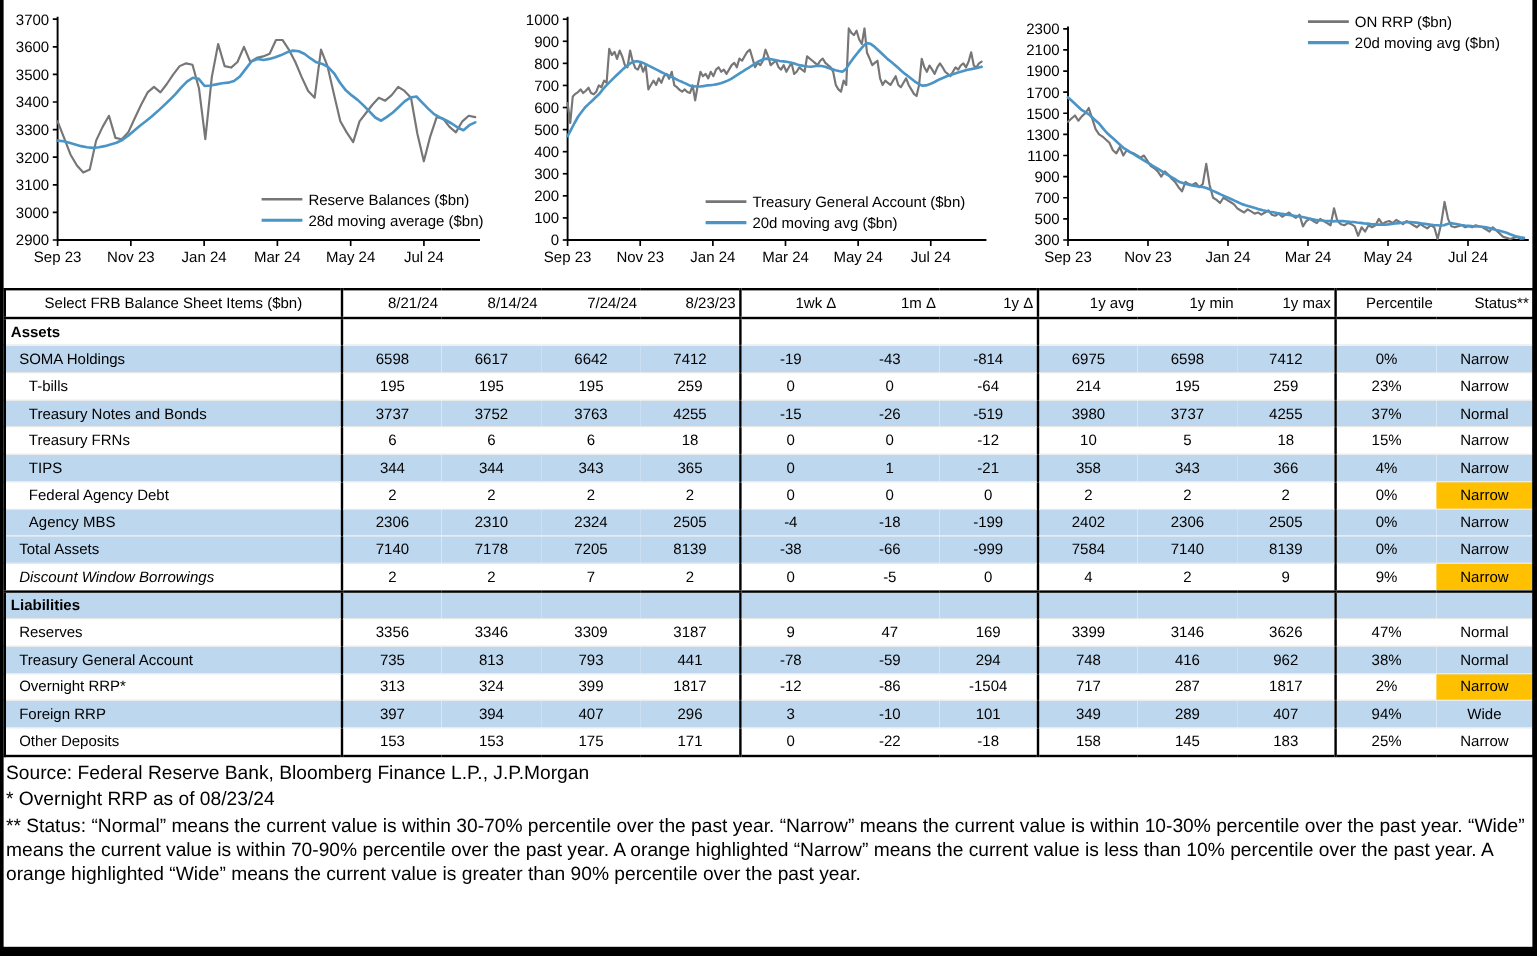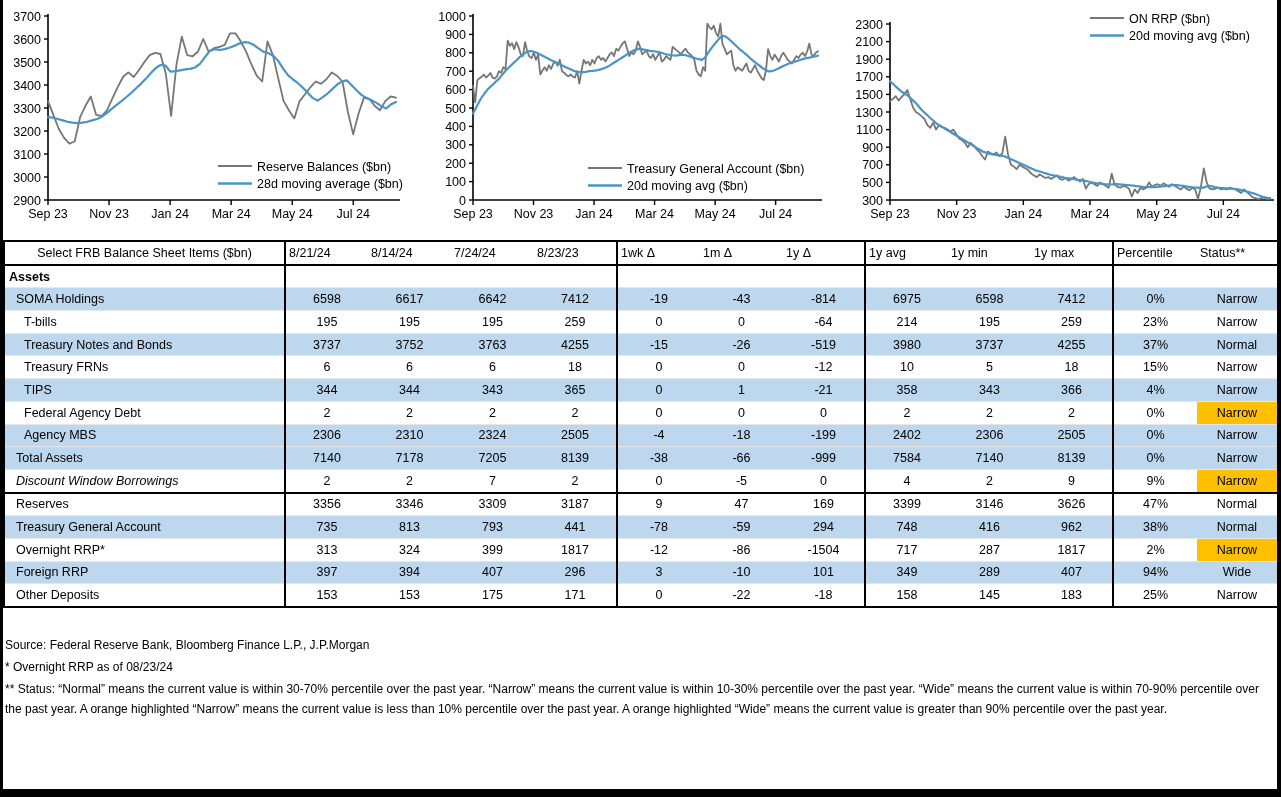--- a/index.html
+++ b/index.html
@@ -22,31 +22,31 @@
   table#bs{
     position:absolute;top:240px;left:3px;width:1274px;
     border-collapse:collapse;table-layout:fixed;
     font-size:12.5px;line-height:14px;
     border:2px solid #000;
   }
   #bs th,#bs td{
     padding:0 3px;height:21.7px;overflow:hidden;white-space:nowrap;
     font-weight:normal;border-bottom:1px solid #e7e7e7;
   }
-  #bs thead th{border-bottom:2px solid #000;text-align:left;}
+  #bs thead th{border-bottom:2px solid #000;text-align:right;}
   #bs thead th.label{text-align:center;}
   #bs td{text-align:center;}
   #bs td.label{text-align:left;}
   #bs .group-start{border-left:2px solid #000;}
   #bs tr.stripe td{background:#BDD7EE;}
   #bs td.orange{background:#FFC000;}
   #bs tr.divider td{border-bottom:2px solid #000;}
   #bs .bold{font-weight:bold;}
 
-  .footnotes{position:absolute;left:5px;top:635px;width:1270px;font-size:12px;}
+  .footnotes{position:absolute;left:5px;top:635px;width:1270px;font-size:16px;}
   .footnotes .fline{line-height:20px;margin-bottom:2px;}
   #status-note{line-height:20px;}
 </style>
 </head>
 <body>
 
 <div class="frame" id="frame-left"></div>
 <div class="frame" id="frame-right"></div>
 <div class="frame" id="frame-bottom"></div>
 
@@ -356,20 +356,35 @@
         <td>2</td>
         <td class="group-start">0</td>
         <td>-5</td>
         <td>0</td>
         <td class="group-start">4</td>
         <td>2</td>
         <td>9</td>
         <td class="group-start">9%</td>
         <td class="orange">Narrow</td>
       </tr>
+      <tr class="stripe">
+        <td class="label bold" style="padding-left: 4px;">Liabilities</td>
+        <td class="group-start"></td>
+        <td></td>
+        <td></td>
+        <td></td>
+        <td class="group-start"></td>
+        <td></td>
+        <td></td>
+        <td class="group-start"></td>
+        <td></td>
+        <td></td>
+        <td class="group-start"></td>
+        <td></td>
+      </tr>
       <tr>
         <td class="label" style="padding-left: 11px;">Reserves</td>
         <td class="group-start">3356</td>
         <td>3346</td>
         <td>3309</td>
         <td>3187</td>
         <td class="group-start">9</td>
         <td>47</td>
         <td>169</td>
         <td class="group-start">3399</td>

